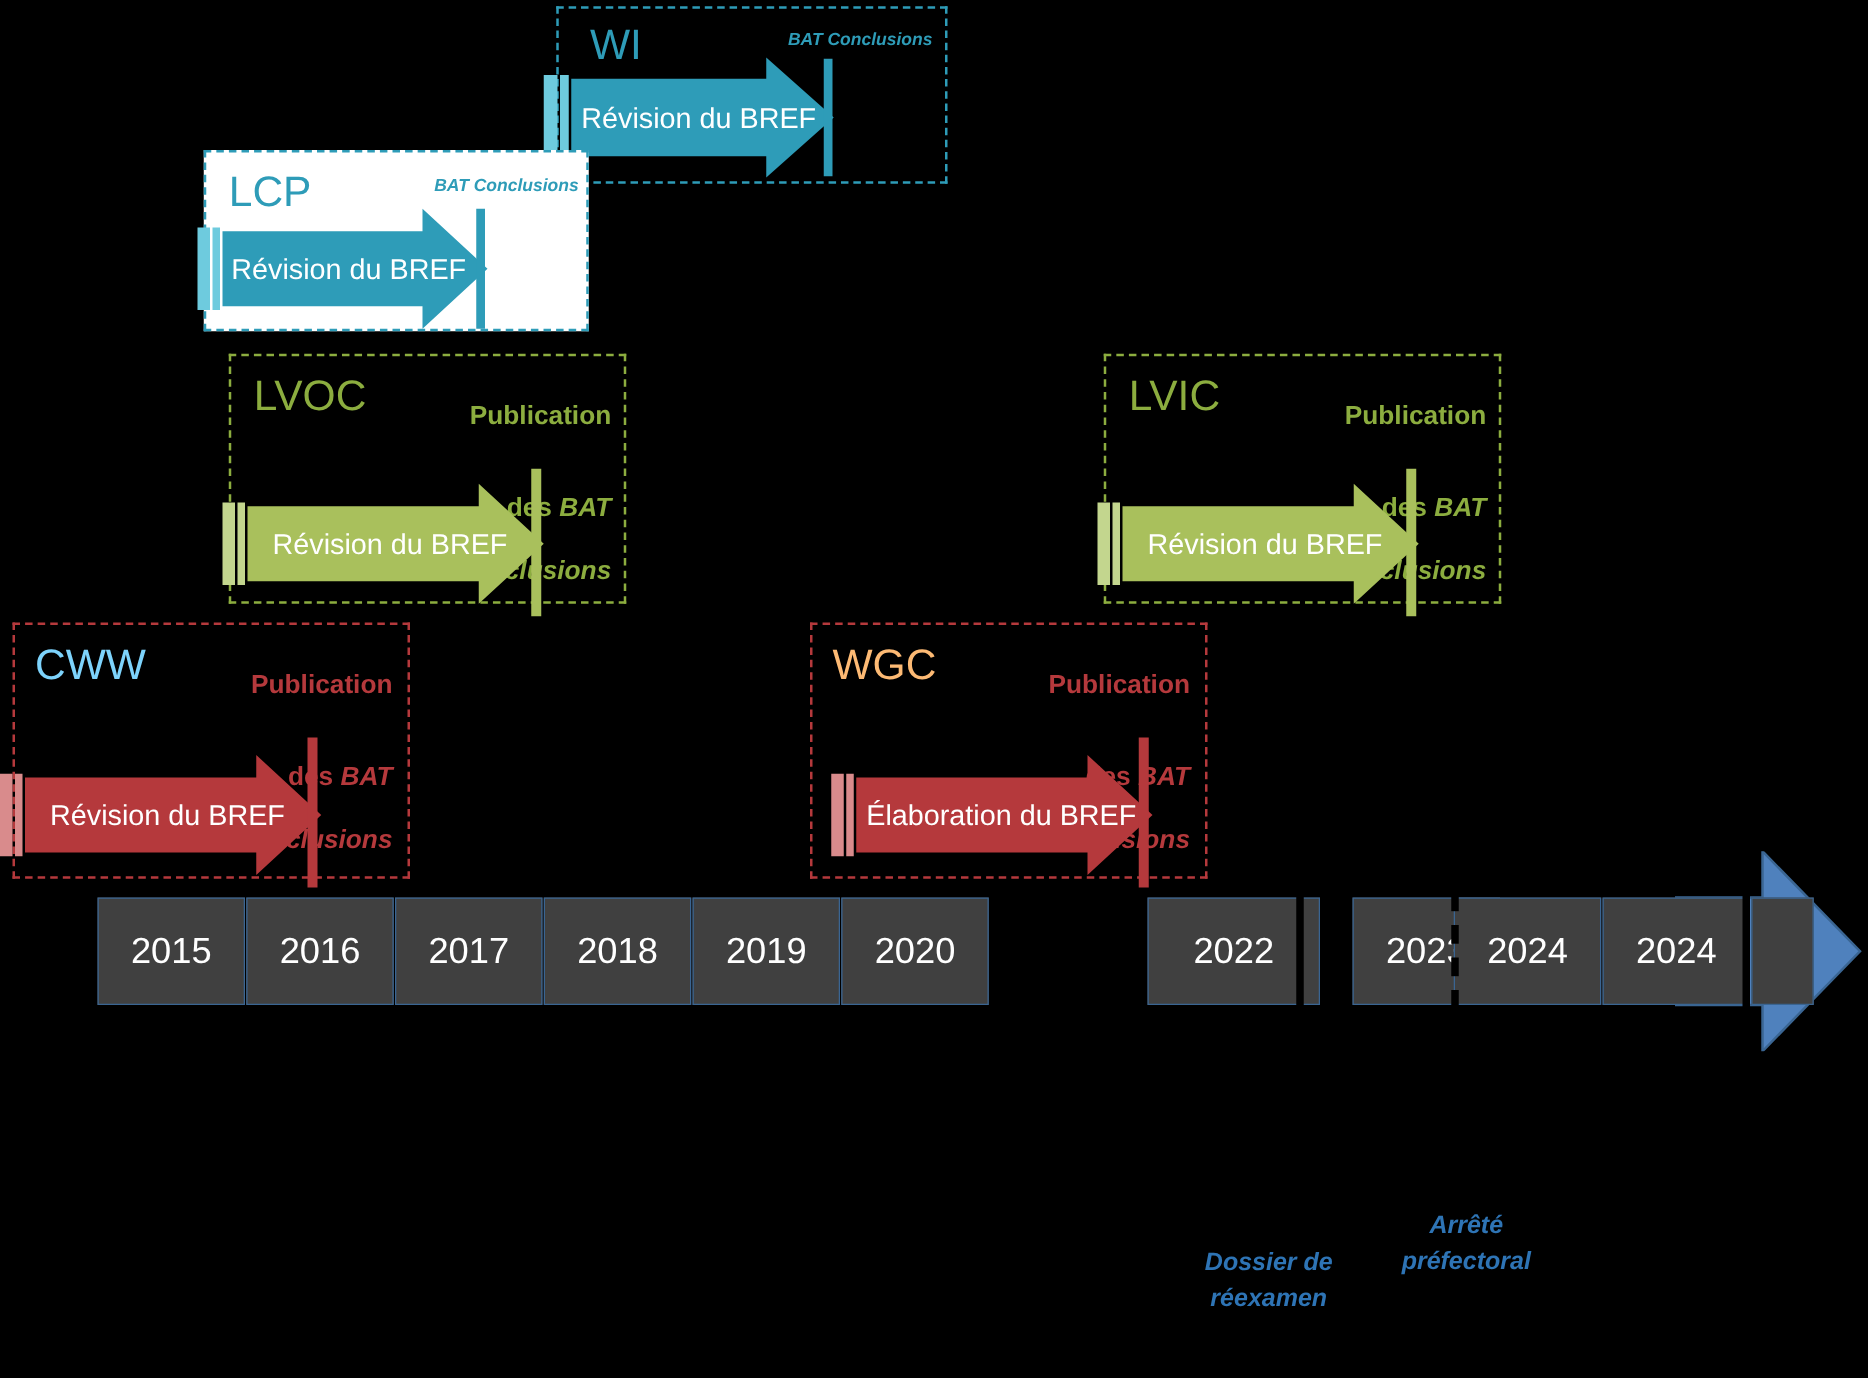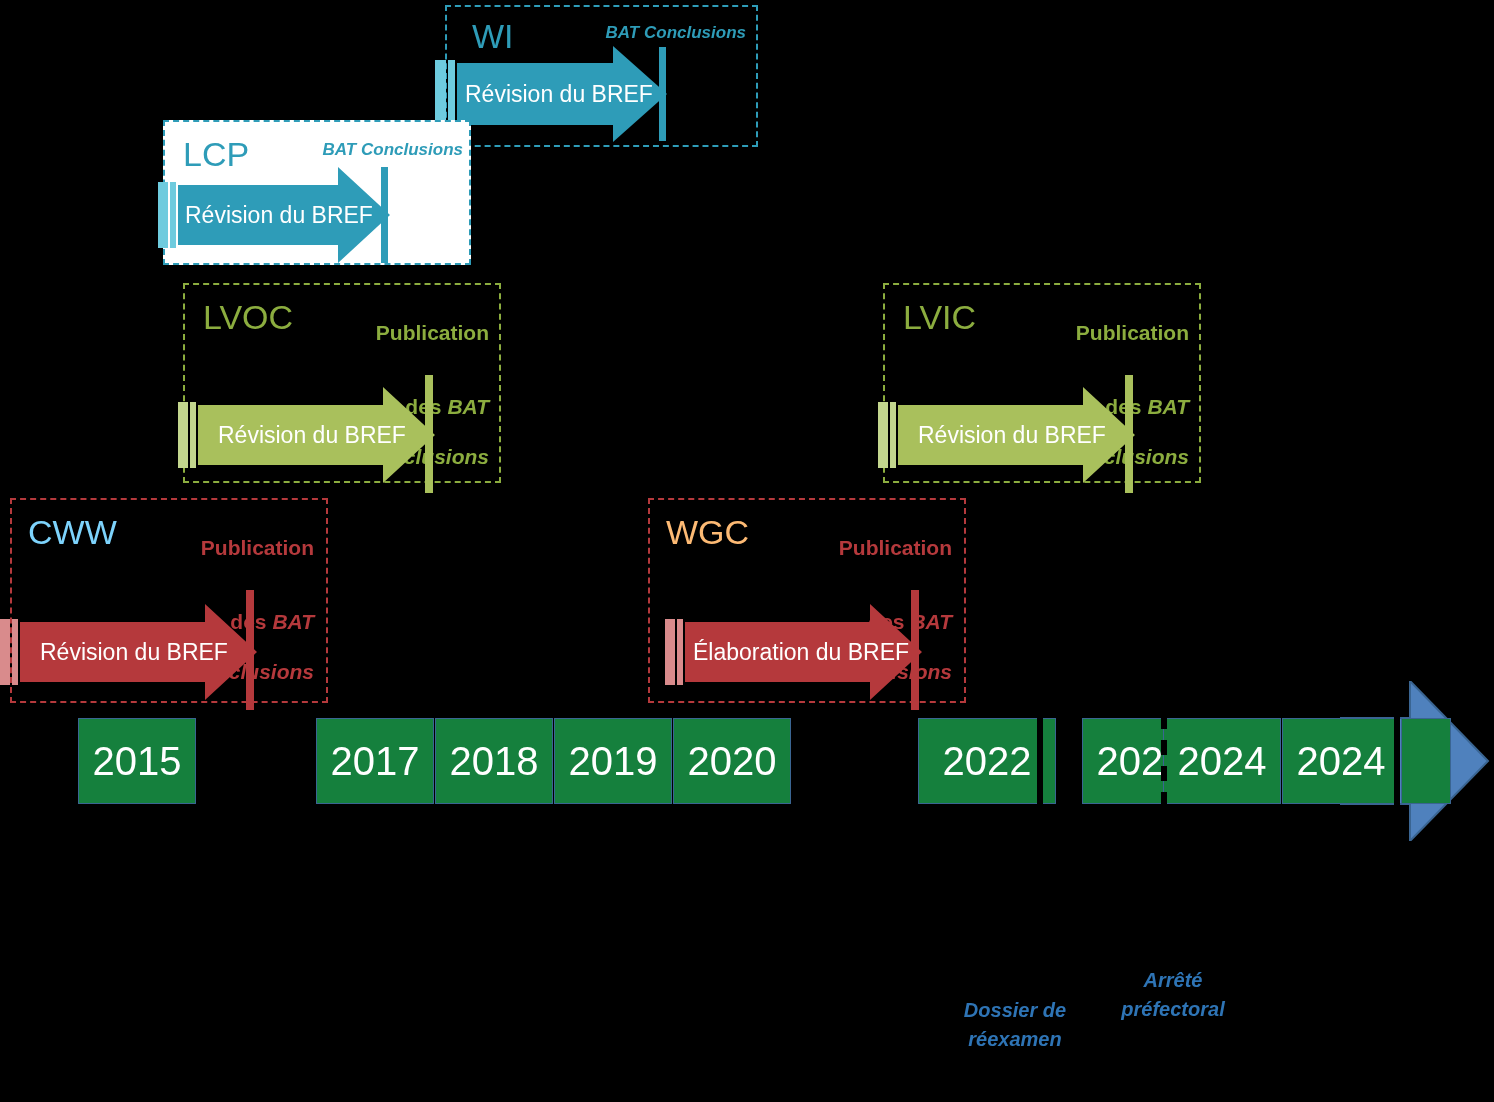--- a/index.html
+++ b/index.html
@@ -10,36 +10,36 @@
 
   
   .bref-box{position:absolute;box-sizing:border-box;}
   .bref-box .frame{position:absolute;left:0;top:0;right:0;bottom:0;
                    border:2px dashed currentColor;box-sizing:border-box;}
   .bref-box.filled .frame{background:#ffffff;}
 
   .bref-title{position:absolute;font-size:34px;line-height:1;white-space:nowrap;}
   .bref-note{position:absolute;font-style:italic;font-weight:bold;line-height:1.18;
              text-align:right;white-space:pre-line;}
-  .bref-note.one-line{font-size:17px;font-weight:bold;font-style:italic;}
+  .bref-note.one-line{font-size:14px;font-weight:bold;font-style:italic;}
   .bref-note.multi{font-size:21px;}
   .bref-note.multi .reg{font-style:normal;}
 
   
   .arrow-wrap{position:absolute;}
   .arrow-wrap svg{display:block;overflow:visible;}
   .arrow-label{position:absolute;color:#fff;font-size:23px;white-space:nowrap;
                left:0;top:0;height:100%;display:flex;align-items:center;}
 
   
   .timeline{position:absolute;}
   .tl-year{position:absolute;top:0;height:100%;box-sizing:border-box;
            display:flex;align-items:center;justify-content:center;
-           color:#ffffff;font-size:40px;
-           background:#15803d;border:1px solid #3A6592;}
+           color:#ffffff;font-size:29px;
+           background:#404040;border:1px solid #3A6592;}
   .tl-divider{position:absolute;background:#000;}
   .tl-divider.dashed{background:transparent;
       background-image:linear-gradient(#000 58%, transparent 58%);
       background-size:100% 26px;}
   .tl-head{position:absolute;}
 
   .foot-note{position:absolute;color:#2E74B5;font-weight:bold;font-style:italic;
              font-size:20px;line-height:1.45;text-align:center;white-space:pre-line;}
 </style>
 </head>
@@ -167,20 +167,21 @@
     <div class="arrow-label" style="left:28px;width:210px;">Élaboration du BREF</div>
   </div>
 
   <div class="timeline" style="left:78px;top:718px;width:1412px;height:86px;">
 
     <svg class="tl-head" width="150" height="160" viewBox="0 0 150 160" style="left:1262px;top:-37px;">
       <path d="M0,37 L70,37 L70,0 L148,80 L70,160 L70,123 L0,123 Z" fill="#4F81BD" stroke="#3A6592" stroke-width="2"></path>
     </svg>
 
     <div class="tl-year" style="left:0px;width:118px;">2015</div>
+    <div class="tl-year" style="left:119px;width:118px;">2016</div>
     <div class="tl-year" style="left:238px;width:118px;">2017</div>
     <div class="tl-year" style="left:357px;width:118px;">2018</div>
     <div class="tl-year" style="left:476px;width:118px;">2019</div>
     <div class="tl-year" style="left:595px;width:118px;">2020</div>
     <div class="tl-year" style="left:840px;width:138px;">2022</div>
     <div class="tl-year" style="left:964px;width:118px;margin-left:40px;">2023</div>
     <div class="tl-year" style="left:1085px;width:118px;">2024</div>
     <div class="tl-year" style="left:1204px;width:118px;">2024</div>
     <div class="tl-year" style="left:1323px;width:50px;"></div>
 

